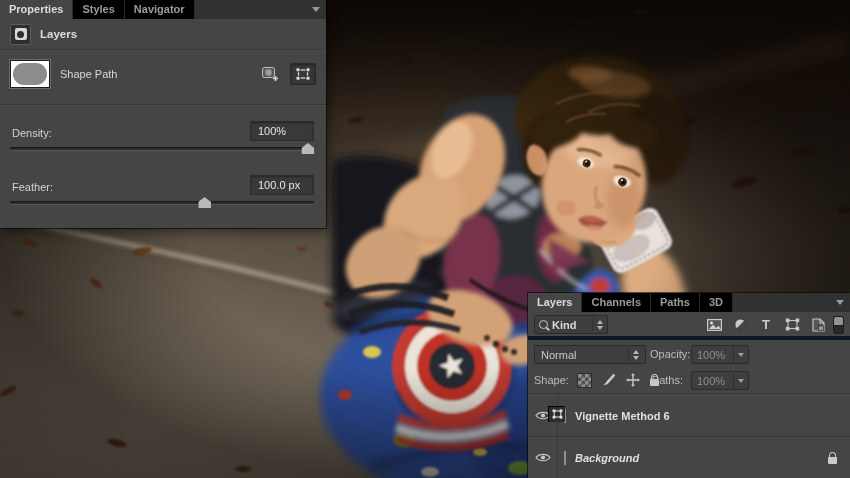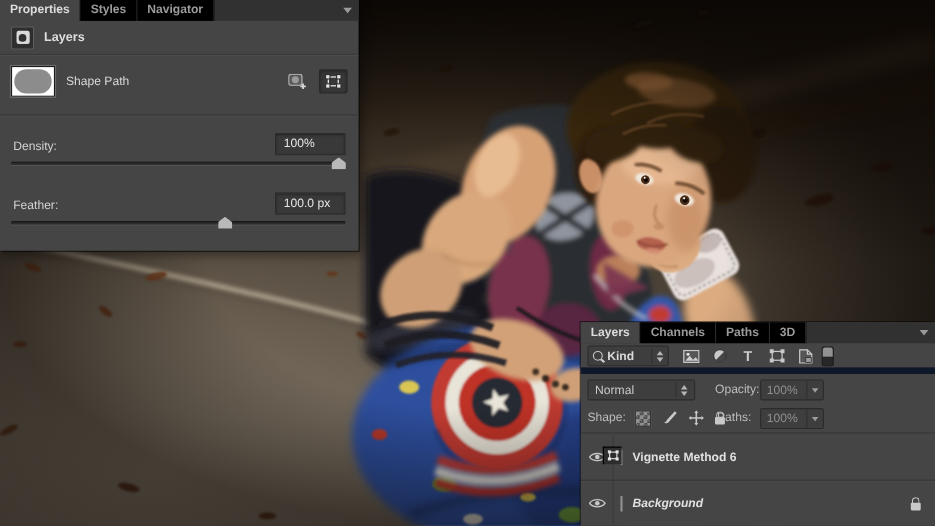--- a/index.html
+++ b/index.html
@@ -43,27 +43,27 @@
           border:1px solid #2c2c2c;color:#e6e6e6;line-height:18px;padding:0 7px;
           box-shadow:inset 0 1px 2px rgba(0,0,0,.35);}
   .slider{position:absolute;left:10px;right:12px;height:13px;}
   .slider .track{position:absolute;left:0;right:0;top:5px;height:3px;background:#2d2d2d;border-radius:2px;
           box-shadow:0 1px 0 rgba(255,255,255,.09), inset 0 1px 1px rgba(0,0,0,.5);}
   .slider .thumb{position:absolute;top:1px;width:13px;height:11px;background:#b9b9b9;
           clip-path:polygon(50% 0,100% 45%,100% 100%,0 100%,0 45%);transform:translateX(-50%);}
 
   
   .l-row{position:absolute;left:0;right:0;display:flex;align-items:center;padding:0 6px;box-sizing:border-box;}
-  .filter-row{top:20px;height:27px;border-bottom:6px solid #0f172a;}
+  .filter-row{top:20px;height:27px;border-bottom:4px solid #0f172a;justify-content:space-between;}
   .blend-row{top:48px;height:26px;}
   .lock-row{top:74px;height:27px;border-bottom:1px solid #383838;}
 
   .kindbox{width:74px;height:19px;box-sizing:border-box;background:#3e3e3e;border:1px solid #2b2b2b;border-radius:2px;
            display:flex;align-items:center;padding:0 4px;gap:4px;color:#dadada;font-weight:bold;}
-  .selectbox{width:98px;height:19px;box-sizing:border-box;background:#3e3e3e;border:1px solid #2b2b2b;border-radius:2px;
+  .selectbox{width:112px;height:19px;box-sizing:border-box;background:#3e3e3e;border:1px solid #2b2b2b;border-radius:2px;
            display:flex;align-items:center;padding:0 6px;color:#c9c9c9;}
   .stepper{margin-left:auto;display:flex;flex-direction:column;gap:2px;align-items:center;padding-left:4px;border-left:1px solid #303030;height:13px;justify-content:center;}
   .stepper .up{width:0;height:0;border-left:3.5px solid transparent;border-right:3.5px solid transparent;border-bottom:4px solid #b5b5b5;}
   .stepper .dn{width:0;height:0;border-left:3.5px solid transparent;border-right:3.5px solid transparent;border-top:4px solid #b5b5b5;}
   .mag{width:7px;height:7px;border:1.4px solid #c9c9c9;border-radius:50%;position:relative;flex:none;}
   .mag:after{content:"";position:absolute;width:4px;height:1.6px;background:#c9c9c9;left:6px;top:7px;transform:rotate(40deg);}
 
   .filter-icons{display:flex;align-items:center;gap:4px;margin-left:9px;}
   .fbtn{width:22px;height:20px;display:flex;align-items:center;justify-content:center;padding:0;background:transparent;border:0;}
   .t-glyph{font-weight:bold;font-size:13px;color:#cdcdcd;line-height:1;}

